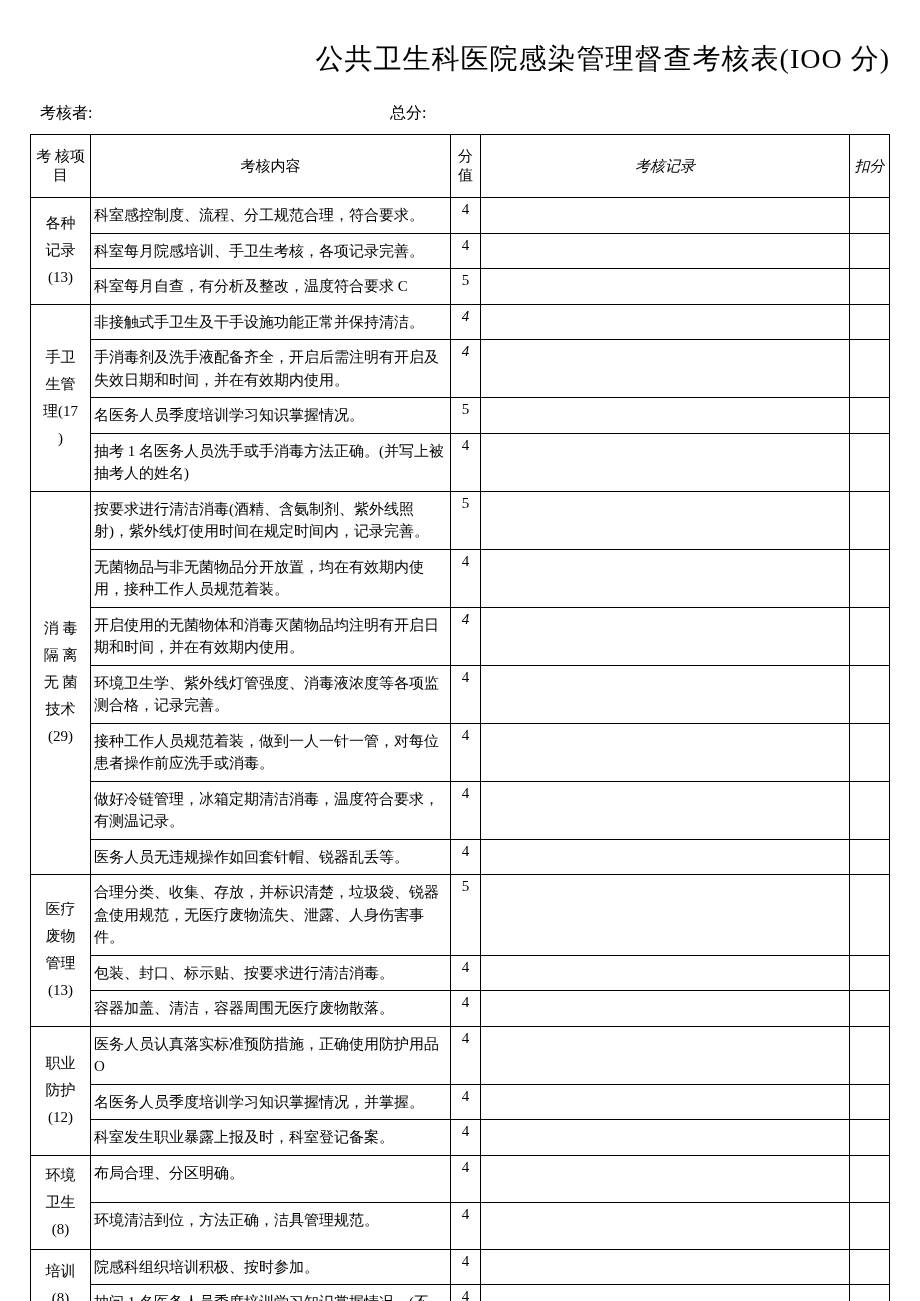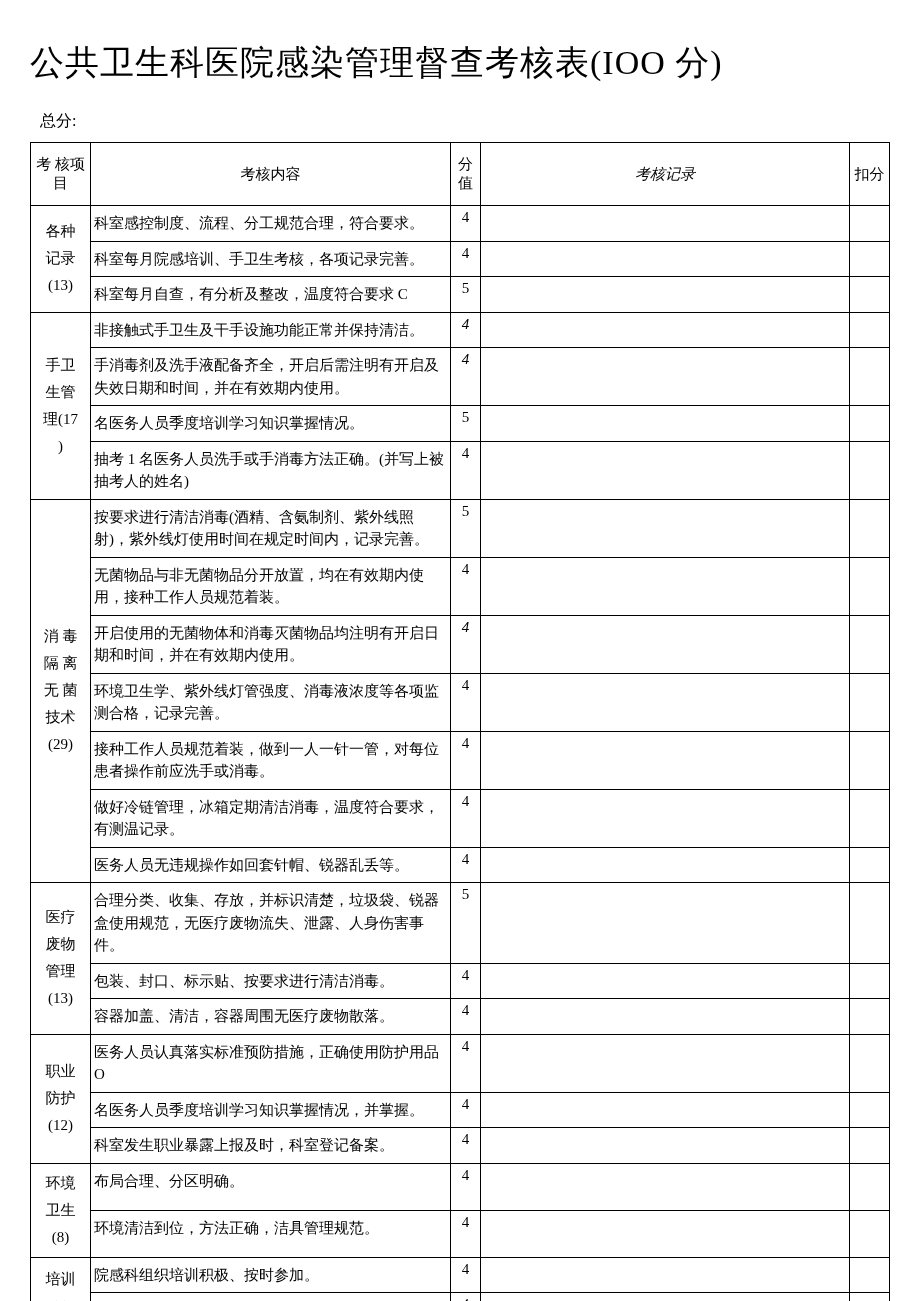--- a/index.html
+++ b/index.html
@@ -6,22 +6,22 @@
     body {
       font-family: "SimSun", "宋体", serif;
       margin: 0;
       padding: 20px 30px;
       background: #fff;
       color: #000;
       font-size: 15px;
       width: 920px;
     }
     .title {
-      text-align: left;
-      font-size: 34px;
+      text-align: right;
+      font-size: 28px;
       font-weight: normal;
       margin: 20px 0 25px 0;
       letter-spacing: 1px;
     }
     .meta-row {
       display: flex;
       margin-bottom: 10px;
       padding: 0 10px;
     }
     .meta-item {
@@ -38,21 +38,21 @@
     td, th {
       border: 1px solid #000;
       padding: 4px 2px;
       vertical-align: top;
       font-weight: normal;
     }
     .col-category { width: 60px; text-align: center; vertical-align: middle; }
     .col-content { width: 360px; text-align: center; }
     .col-score { width: 30px; text-align: center; vertical-align: middle; }
     .col-record { text-align: center; font-style: italic; }
-    .col-deduct { width: 40px; text-align: center; vertical-align: middle; }
+    .col-deduct { width: 40px; text-align: center; vertical-align: middle; font-style: italic; }
     .category-cell {
       text-align: center;
       vertical-align: middle;
       padding: 6px 12px;
       line-height: 1.8;
     }
     .content-cell {
       text-align: left;
       padding: 6px 3px;
       line-height: 1.5;
@@ -71,20 +71,21 @@
       text-align: center;
       padding: 12px 4px;
     }
   </style>
 </head>
 <body>
 
 <div class="title">公共卫生科医院感染管理督查考核表(IOO 分)</div>
 
 <div class="meta-row">
+  <div class="meta-item meta-assessor">考核者:</div>
   <div class="meta-item meta-total">总分:</div>
 </div>
 
 <table>
   <tbody>
       <tr class="header-row">
     <td class="col-category">考 核项目</td>
     <td class="col-content">考核内容</td>
     <td class="col-score">分值</td>
     <td class="col-record">考核记录</td>

